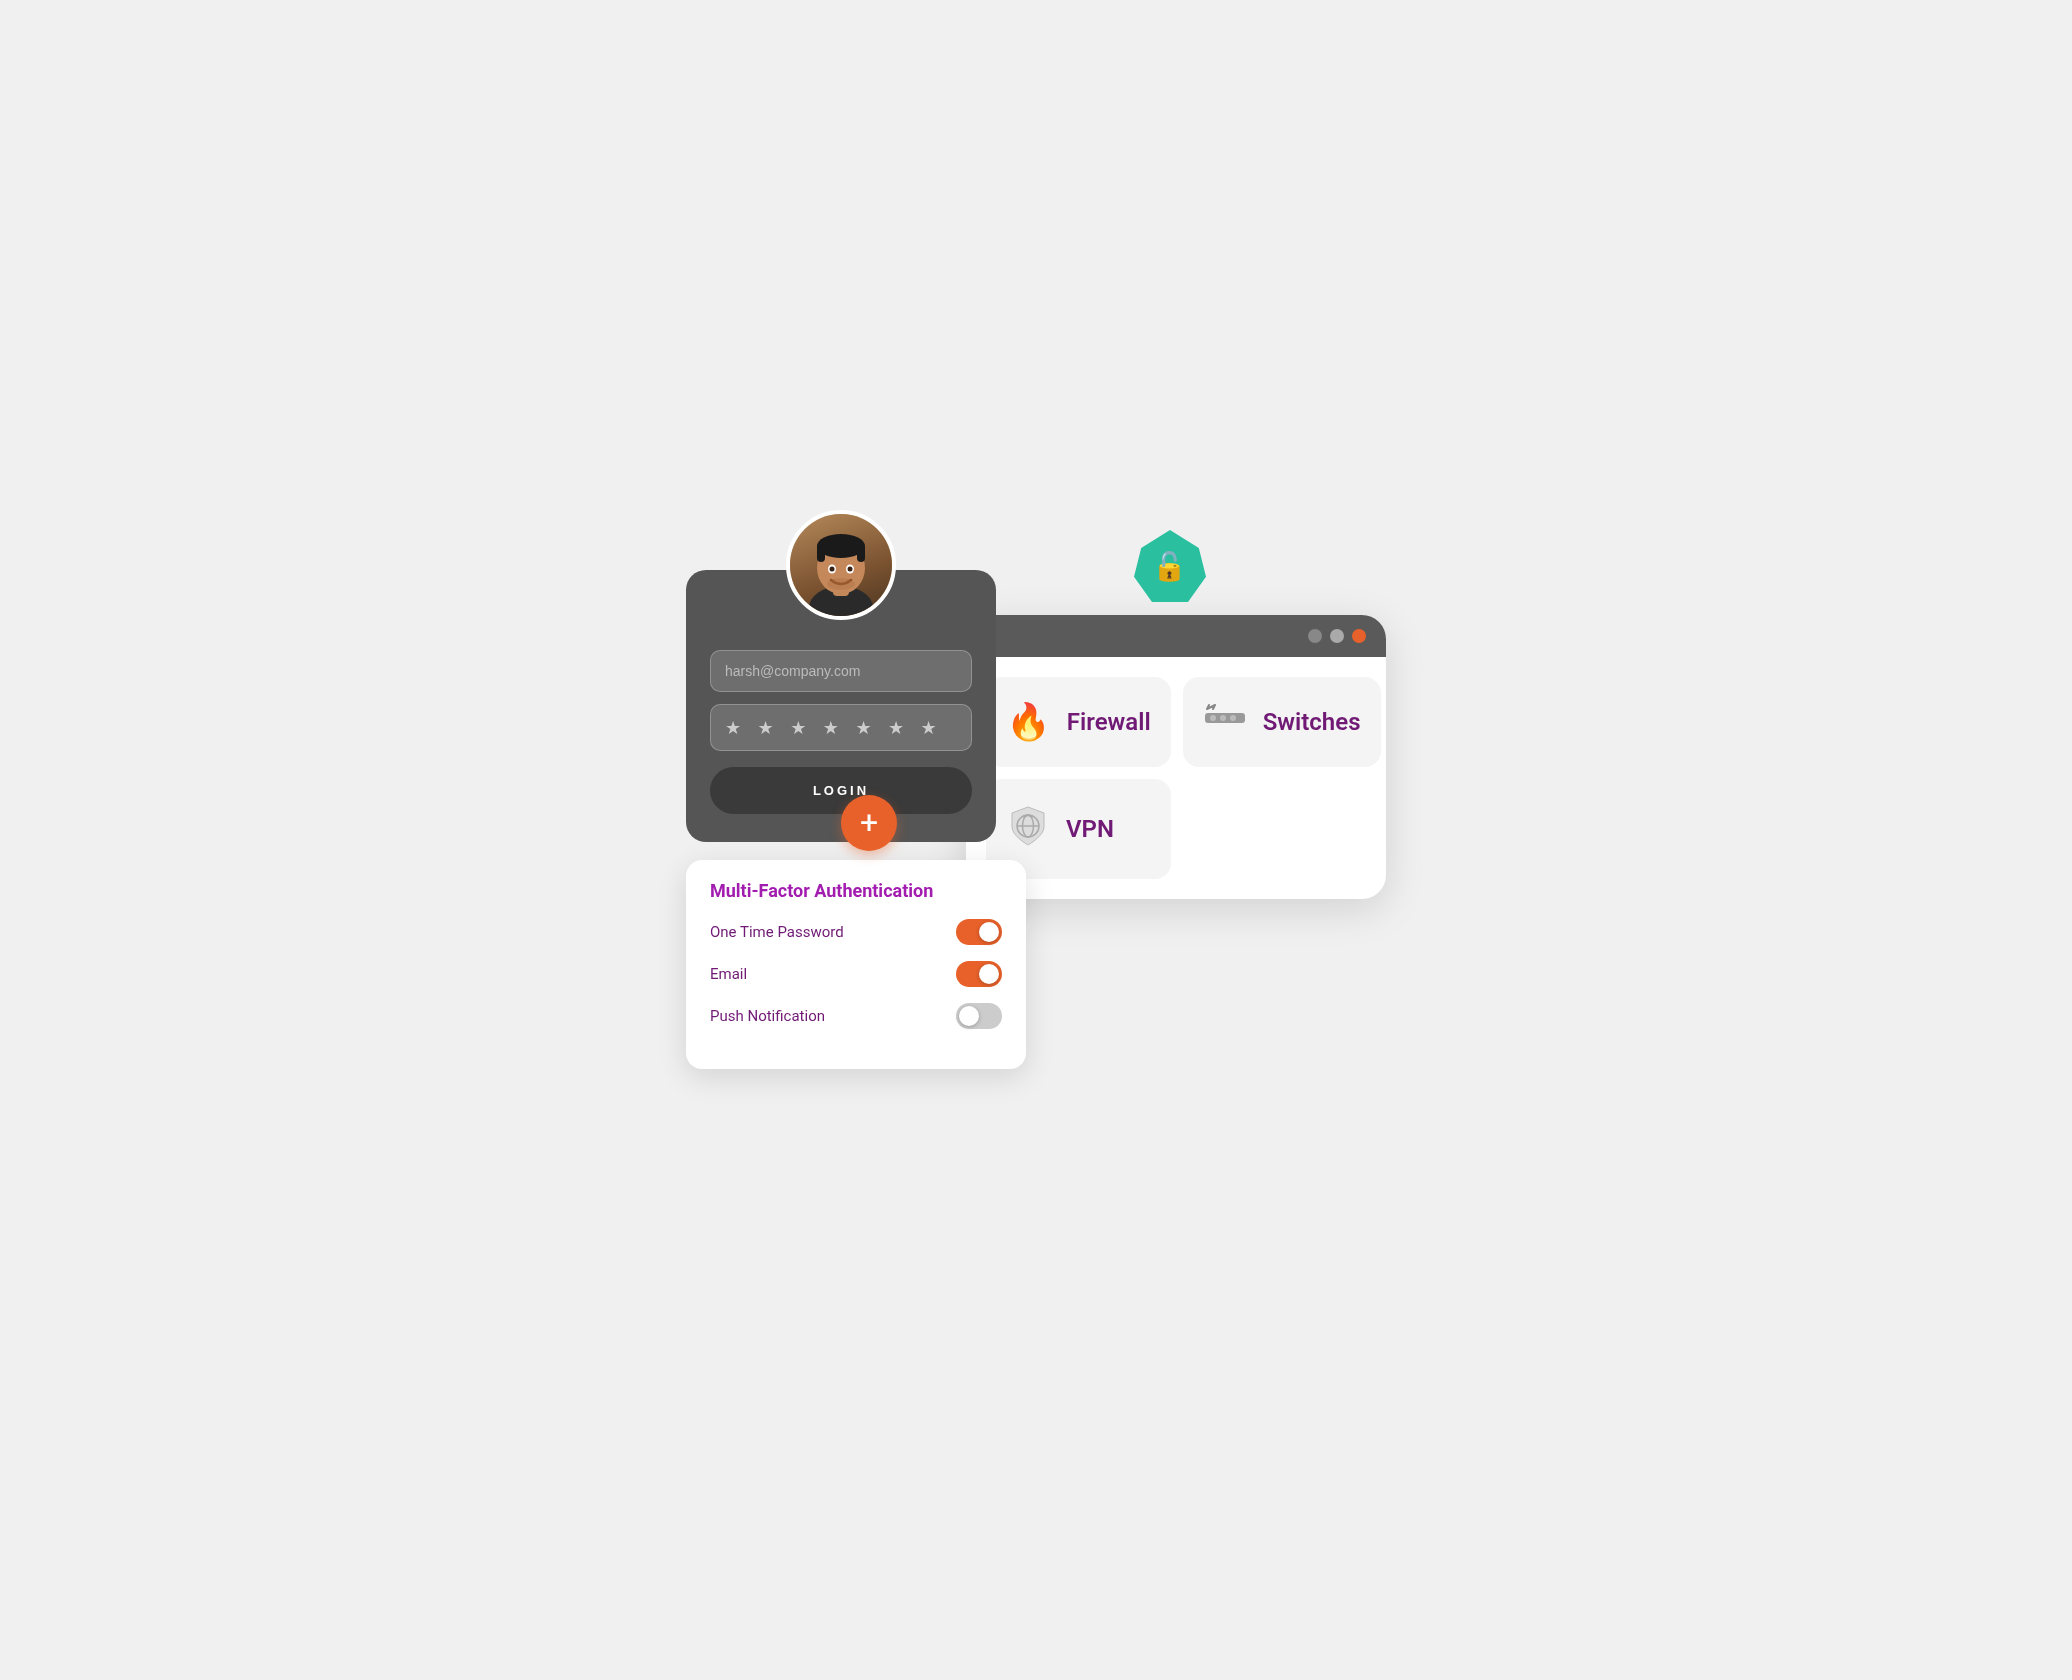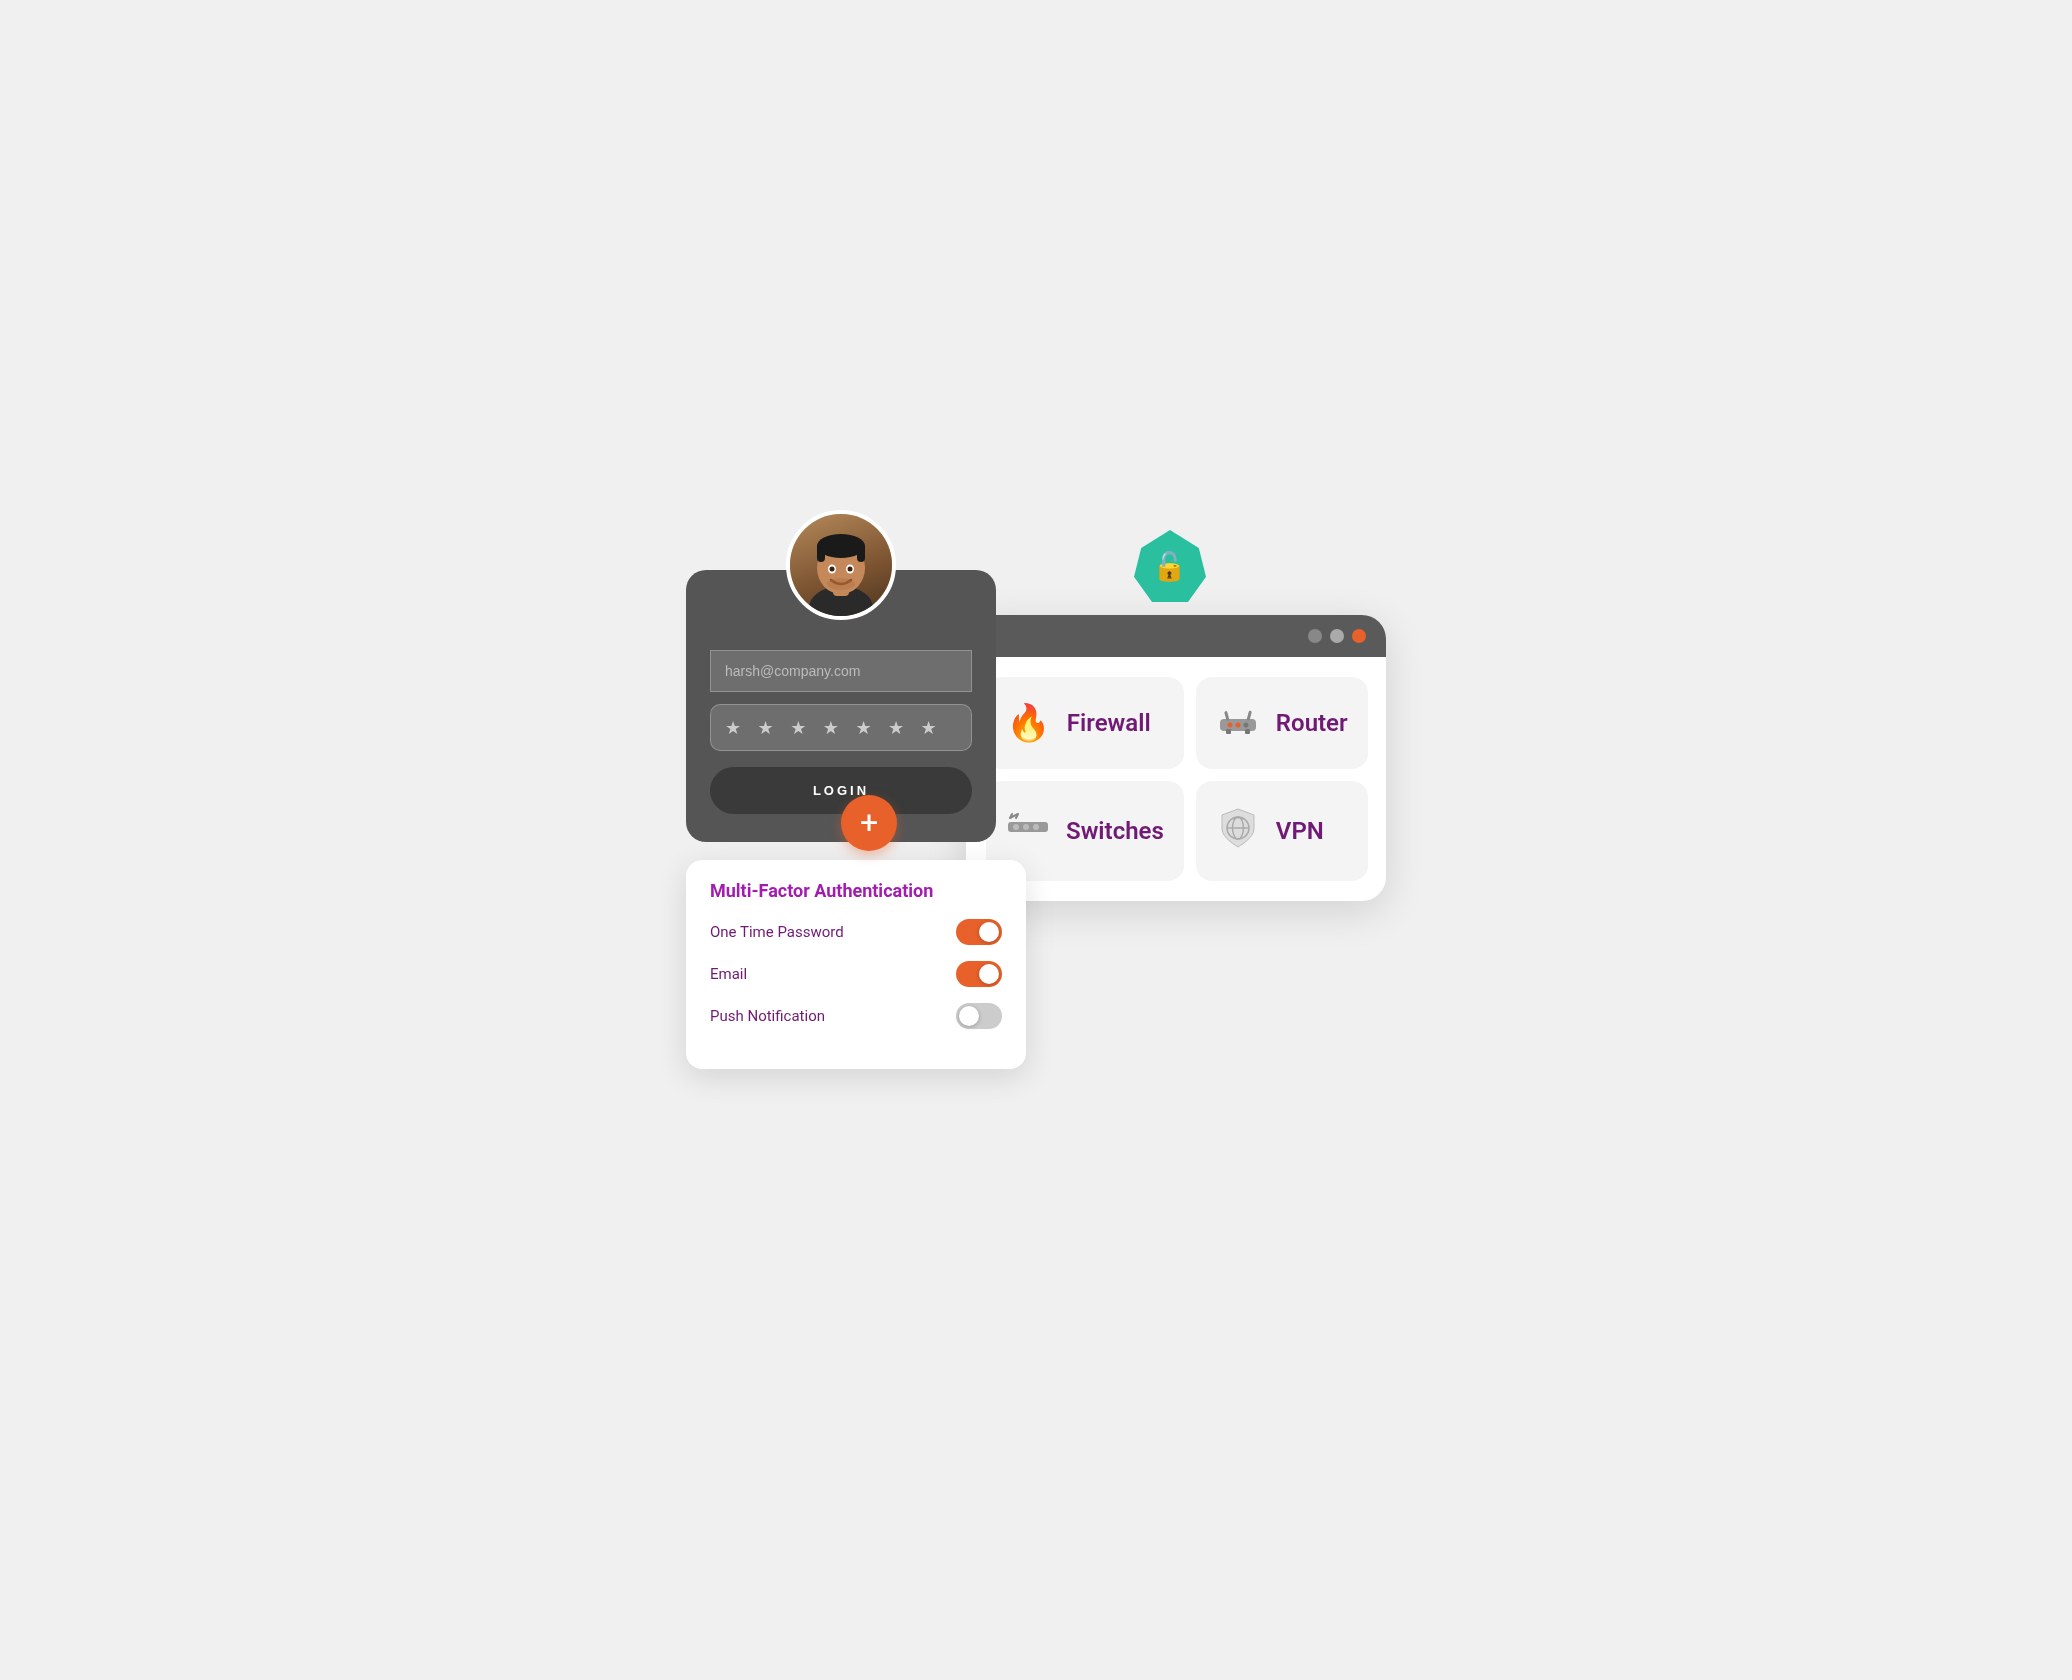--- a/index.html
+++ b/index.html
@@ -60,21 +60,21 @@
     }
 
     .login-card-inner {
       margin-top: 60px;
     }
 
     .input-field {
       width: 100%;
       background: rgba(255,255,255,0.15);
       border: 1px solid rgba(255,255,255,0.25);
-      border-radius: 0;
+      border-radius: 10px;
       padding: 12px 14px;
       color: #ccc;
       font-size: 14px;
       margin-bottom: 12px;
       outline: none;
     }
 
     .input-field::placeholder { color: #bbb; }
 
     .stars-field {
@@ -389,36 +389,20 @@
       <div class="dot dot-gray2"></div>
       <div class="dot dot-orange"></div>
     </div>
     <div class="dashboard-grid">
 
       <div class="grid-item">
         <span class="grid-item-icon flame-icon">🔥</span>
         <span class="grid-item-label">Firewall</span>
       </div>
 
-      <div class="grid-item">
-        <span class="grid-item-icon router-icon">
-          
-          <svg width="44" height="36" viewBox="0 0 44 36" xmlns="http://www.w3.org/2000/svg">
-            <rect x="4" y="18" width="36" height="12" rx="4" fill="#999"></rect>
-            <circle cx="14" cy="24" r="2.5" fill="#e8612a"></circle>
-            <circle cx="22" cy="24" r="2.5" fill="#e8612a"></circle>
-            <circle cx="30" cy="24" r="2.5" fill="#777"></circle>
-            <rect x="8" y="10" width="3" height="10" rx="1.5" fill="#888" transform="rotate(-15 10 10)"></rect>
-            <rect x="33" y="10" width="3" height="10" rx="1.5" fill="#888" transform="rotate(15 35 10)"></rect>
-            <rect x="10" y="28" width="5" height="5" rx="1" fill="#777"></rect>
-            <rect x="29" y="28" width="5" height="5" rx="1" fill="#777"></rect>
-          </svg>
-        </span>
-        <span class="grid-item-label">Router</span>
-      </div>
 
       <div class="grid-item">
         <span class="grid-item-icon switch-icon">
           
           <svg width="44" height="30" viewBox="0 0 44 30" xmlns="http://www.w3.org/2000/svg">
             <rect x="2" y="10" width="40" height="10" rx="3" fill="#999"></rect>
             <circle cx="10" cy="15" r="3" fill="#bbb"></circle>
             <circle cx="20" cy="15" r="3" fill="#bbb"></circle>
             <circle cx="30" cy="15" r="3" fill="#bbb"></circle>
 

